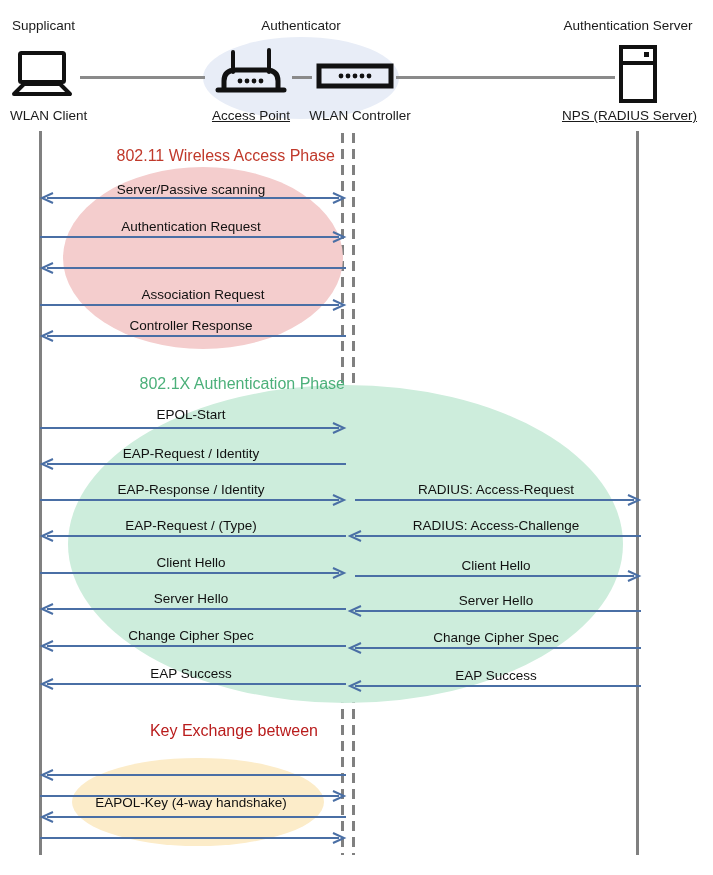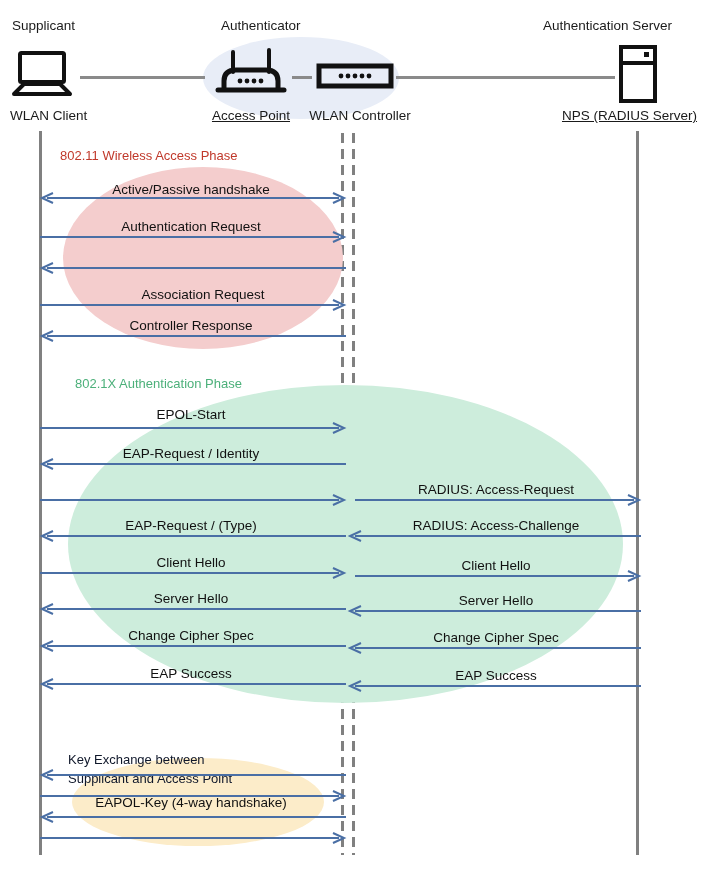--- a/index.html
+++ b/index.html
@@ -6,21 +6,21 @@
   body{
     width:713px;height:875px;background:#ffffff;
     font-family:"Liberation Sans", sans-serif;
     position:relative;overflow:hidden;
   }
   #stage{position:absolute;left:0;top:0;width:713px;height:875px;}
   .abs{position:absolute;}
 
   
   .role-label{
-    font-size:13.5px;color:#1a1a1a;white-space:nowrap;text-align:left;
+    font-size:13.5px;color:#1a1a1a;white-space:nowrap;text-align:center;
   }
   .device-label{
     font-size:13.5px;color:#1a1a1a;white-space:nowrap;text-align:center;
   }
 
   
   .linkline{background:#8a8a8a;height:3px;}
 
   
   .halo{
@@ -35,25 +35,25 @@
     background-position:left;
     background-size:3px 16px;
     background-repeat:repeat-y;
   }
 
   
   .ellipse{border-radius:50%;}
 
   
   .phase-title{
-    font-size:13px;white-space:nowrap;text-align:left;line-height:19px;
+    font-size:16px;white-space:nowrap;text-align:right;line-height:19px;
   }
   .phase-title.red{color:#c0392b;}
   .phase-title.green{color:#4cb07a;}
-  .phase-title.orange{color:#0f172a;margin-top:29px;}
+  .phase-title.orange{color:#b91c1c;}
 
   
   .msg-label{
     font-size:13.5px;color:#111111;white-space:nowrap;text-align:center;
   }
 
   
   .arrow-svg{display:block;}
 </style>
 </head>
@@ -131,23 +131,22 @@
 
   <div class="abs ellipse" style="left:68px;top:385px;width:555px;height:318px;background:#cdeddc;"></div>
 
   <div class="abs ellipse" style="left:72px;top:758px;width:252px;height:88px;background:#fcecc9;"></div>
 
   <div class="abs phase-title red" style="left:60px;top:146px;width:275px;">802.11 Wireless Access Phase</div>
 
   <div class="abs phase-title green" style="left:75px;top:374px;width:270px;">802.1X Authentication Phase</div>
 
   <div class="abs phase-title orange" style="left:68px;top:721px;width:250px;">Key Exchange between</div>
-  <div class="abs phase-title orange" style="left:68px;top:740px;width:250px;">Supplicant and Access Point</div>
-
-  <div class="abs msg-label" style="left:40px;top:182px;width:302px;">Active/Passive handshake</div>
+
+  <div class="abs msg-label" style="left:40px;top:182px;width:302px;">Server/Passive scanning</div>
   <div class="abs" style="left:39px;top:192px;">
     <svg class="arrow-svg" width="308" height="12" viewBox="0 0 308 12">
       <line x1="8" y1="6" x2="300" y2="6" stroke="#4a6fa5" stroke-width="2"></line>
       <polyline points="14,1 3,6 14,11" fill="none" stroke="#4a6fa5" stroke-width="2"></polyline>
       <polyline points="294,1 305,6 294,11" fill="none" stroke="#4a6fa5" stroke-width="2"></polyline>
     </svg>
   </div>
 
   <div class="abs msg-label" style="left:40px;top:219px;width:302px;">Authentication Request</div>
   <div class="abs" style="left:39px;top:231px;">
@@ -189,20 +188,21 @@
   </div>
 
   <div class="abs msg-label" style="left:40px;top:446px;width:302px;">EAP-Request / Identity</div>
   <div class="abs" style="left:39px;top:458px;">
     <svg class="arrow-svg" width="308" height="12" viewBox="0 0 308 12">
       <line x1="8" y1="6" x2="307" y2="6" stroke="#4a6fa5" stroke-width="2"></line>
       <polyline points="14,1 3,6 14,11" fill="none" stroke="#4a6fa5" stroke-width="2"></polyline>
     </svg>
   </div>
 
+  <div class="abs msg-label" style="left:40px;top:482px;width:302px;">EAP-Response / Identity</div>
   <div class="abs" style="left:39px;top:494px;">
     <svg class="arrow-svg" width="308" height="12" viewBox="0 0 308 12">
       <line x1="1" y1="6" x2="300" y2="6" stroke="#4a6fa5" stroke-width="2"></line>
       <polyline points="294,1 305,6 294,11" fill="none" stroke="#4a6fa5" stroke-width="2"></polyline>
     </svg>
   </div>
 
   <div class="abs msg-label" style="left:355px;top:482px;width:282px;">RADIUS: Access-Request</div>
   <div class="abs" style="left:354px;top:494px;">
     <svg class="arrow-svg" width="288" height="12" viewBox="0 0 288 12">

